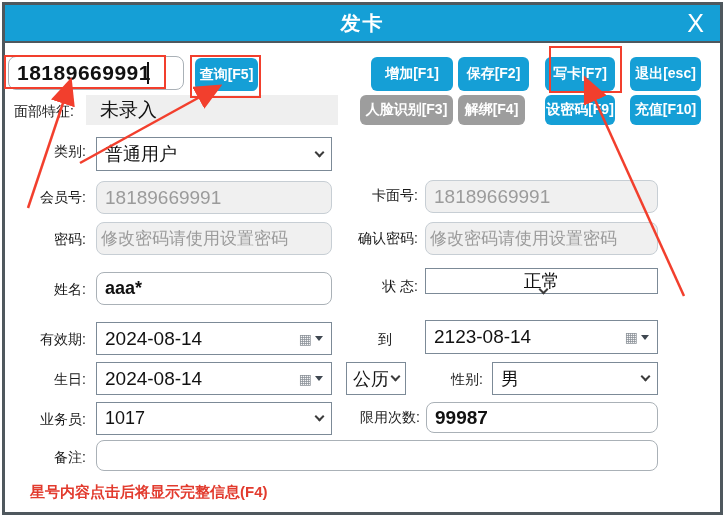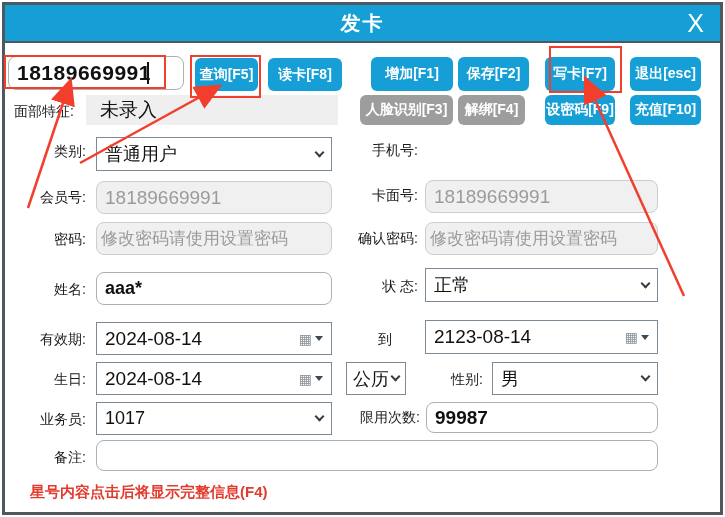--- a/index.html
+++ b/index.html
@@ -43,21 +43,20 @@
 
   <div class="titlebar">
     <span class="title">发卡</span>
     <span class="close">X</span>
   </div>
 
   <input class="tinput cardin abs" style="left: 8px; top: 56px; width: 176px; height: 34px;" value="18189669991">
   <div class="caret" style="left:147px;top:62px;"></div>
 
   <button class="btn" style="left:195px;top:58px;width:63px;height:33px;">查询[F5]</button>
-  <button class="btn" style="left:268px;top:58px;width:74px;height:33px;">读卡[F8]</button>
   <button class="btn" style="left:371px;top:57px;width:82px;height:34px;">增加[F1]</button>
   <button class="btn" style="left:458px;top:57px;width:71px;height:34px;">保存[F2]</button>
   <button class="btn" style="left:545px;top:57px;width:70px;height:34px;">写卡[F7]</button>
   <button class="btn" style="left:630px;top:57px;width:71px;height:34px;">退出[esc]</button>
 
   <span class="lbl" style="left:14px;top:103px;">面部特征:</span>
   <div class="strip" style="left:86px;top:95px;width:252px;height:30px;padding-left:14px;">
     <span class="bigval">未录入</span>
   </div>
   <button class="btn gray" style="left:360px;top:95px;width:93px;height:30px;">人脸识别[F3]</button>
@@ -96,30 +95,29 @@
 
   <span class="lbl" style="left:0;top:411px;width:86px;">业务员:</span>
   <div class="sel" style="left:96px;top:402px;width:236px;height:33px;">
     <span class="txt">1017</span>
     <span class="chev"></span>
   </div>
 
   <span class="lbl" style="left:0;top:449px;width:86px;">备注:</span>
   <input class="tinput" style="left: 96px; top: 440px; width: 562px; height: 31px;" value="">
 
-  <span class="lbl" style="left:330px;top:142px;width:88px;">手机号:</span>
 
   <span class="lbl" style="left:330px;top:187px;width:88px;">卡面号:</span>
   <input class="tinput dis" readonly="" style="left: 425px; top: 180px; width: 233px; height: 33px; font-size: 19px;" value="18189669991">
 
   <span class="lbl" style="left:330px;top:230px;width:88px;">确认密码:</span>
   <input class="tinput dis" readonly="" style="left: 425px; top: 222px; width: 233px; height: 33px; font-size: 17px; padding: 0px 4px;" value="修改密码请使用设置密码">
 
   <span class="lbl" style="left:330px;top:278px;width:88px;">状 态:</span>
-  <div class="sel" style="left:425px;top:268px;width:233px;height:34px;">
+  <div class="sel" style="left:425px;top:268px;width:233px;height:26px;flex-direction:column;">
     <span class="txt">正常</span>
     <span class="chev"></span>
   </div>
 
   <span class="lbl" style="left:330px;top:331px;width:62px;">到</span>
   <div class="datef" style="left:425px;top:320px;width:233px;height:34px;font-size:19px;">
     <span class="txt">2123-08-14</span>
     <span class="calicon">▦</span>
     <span class="dtri"></span>
   </div>

